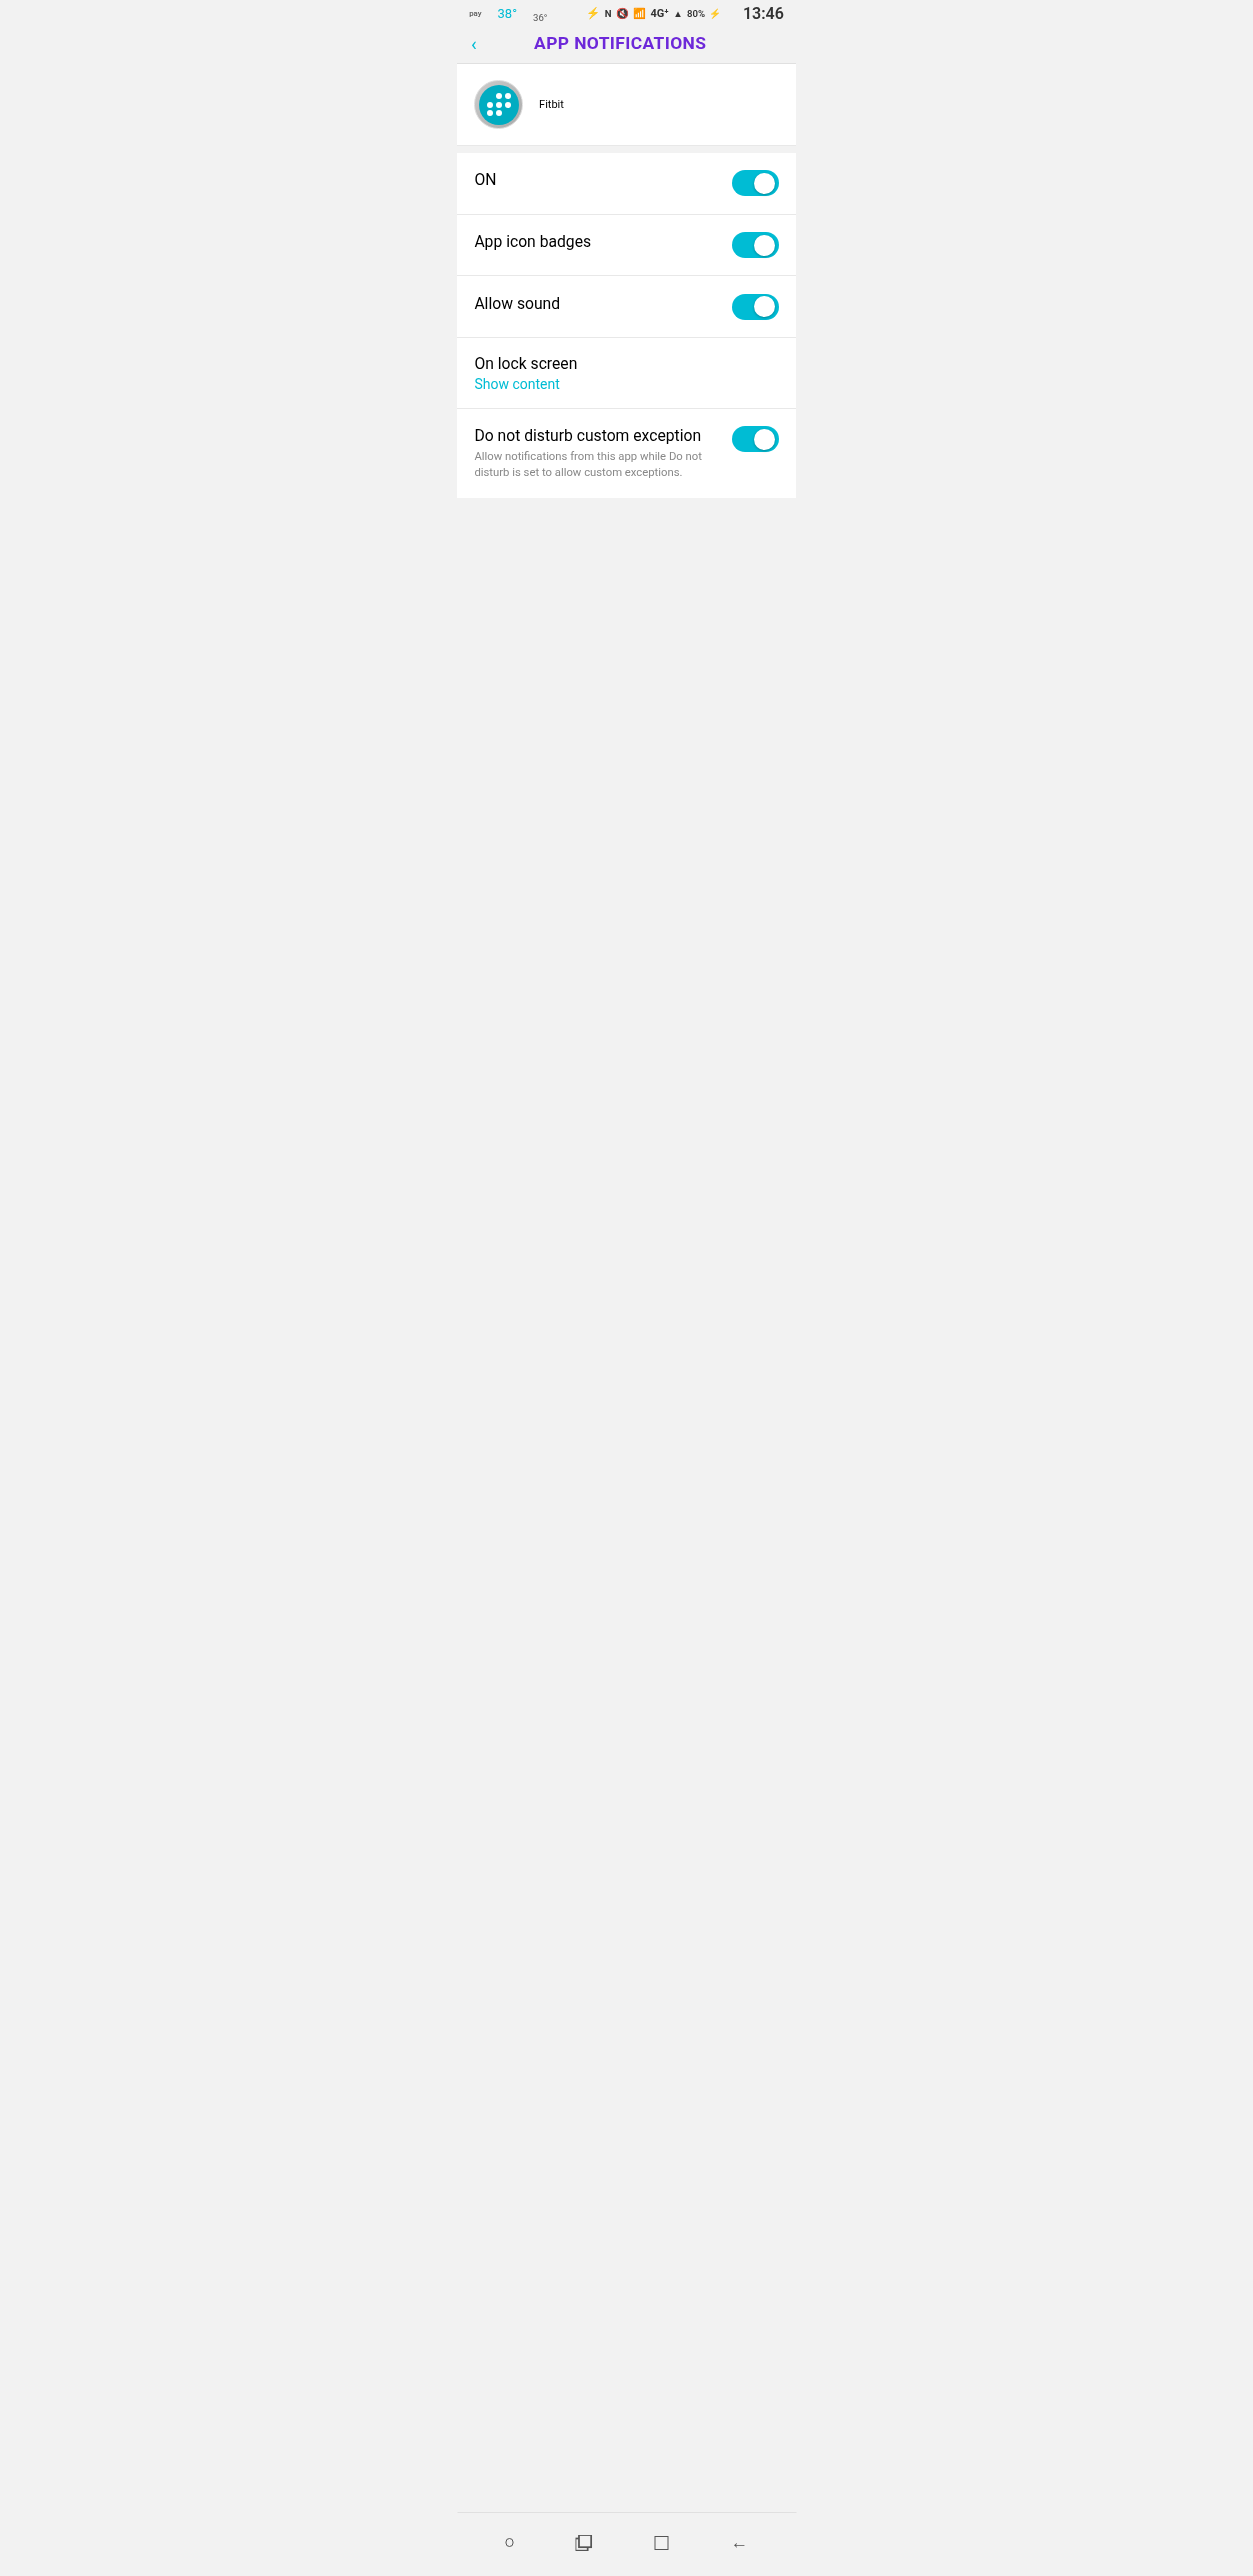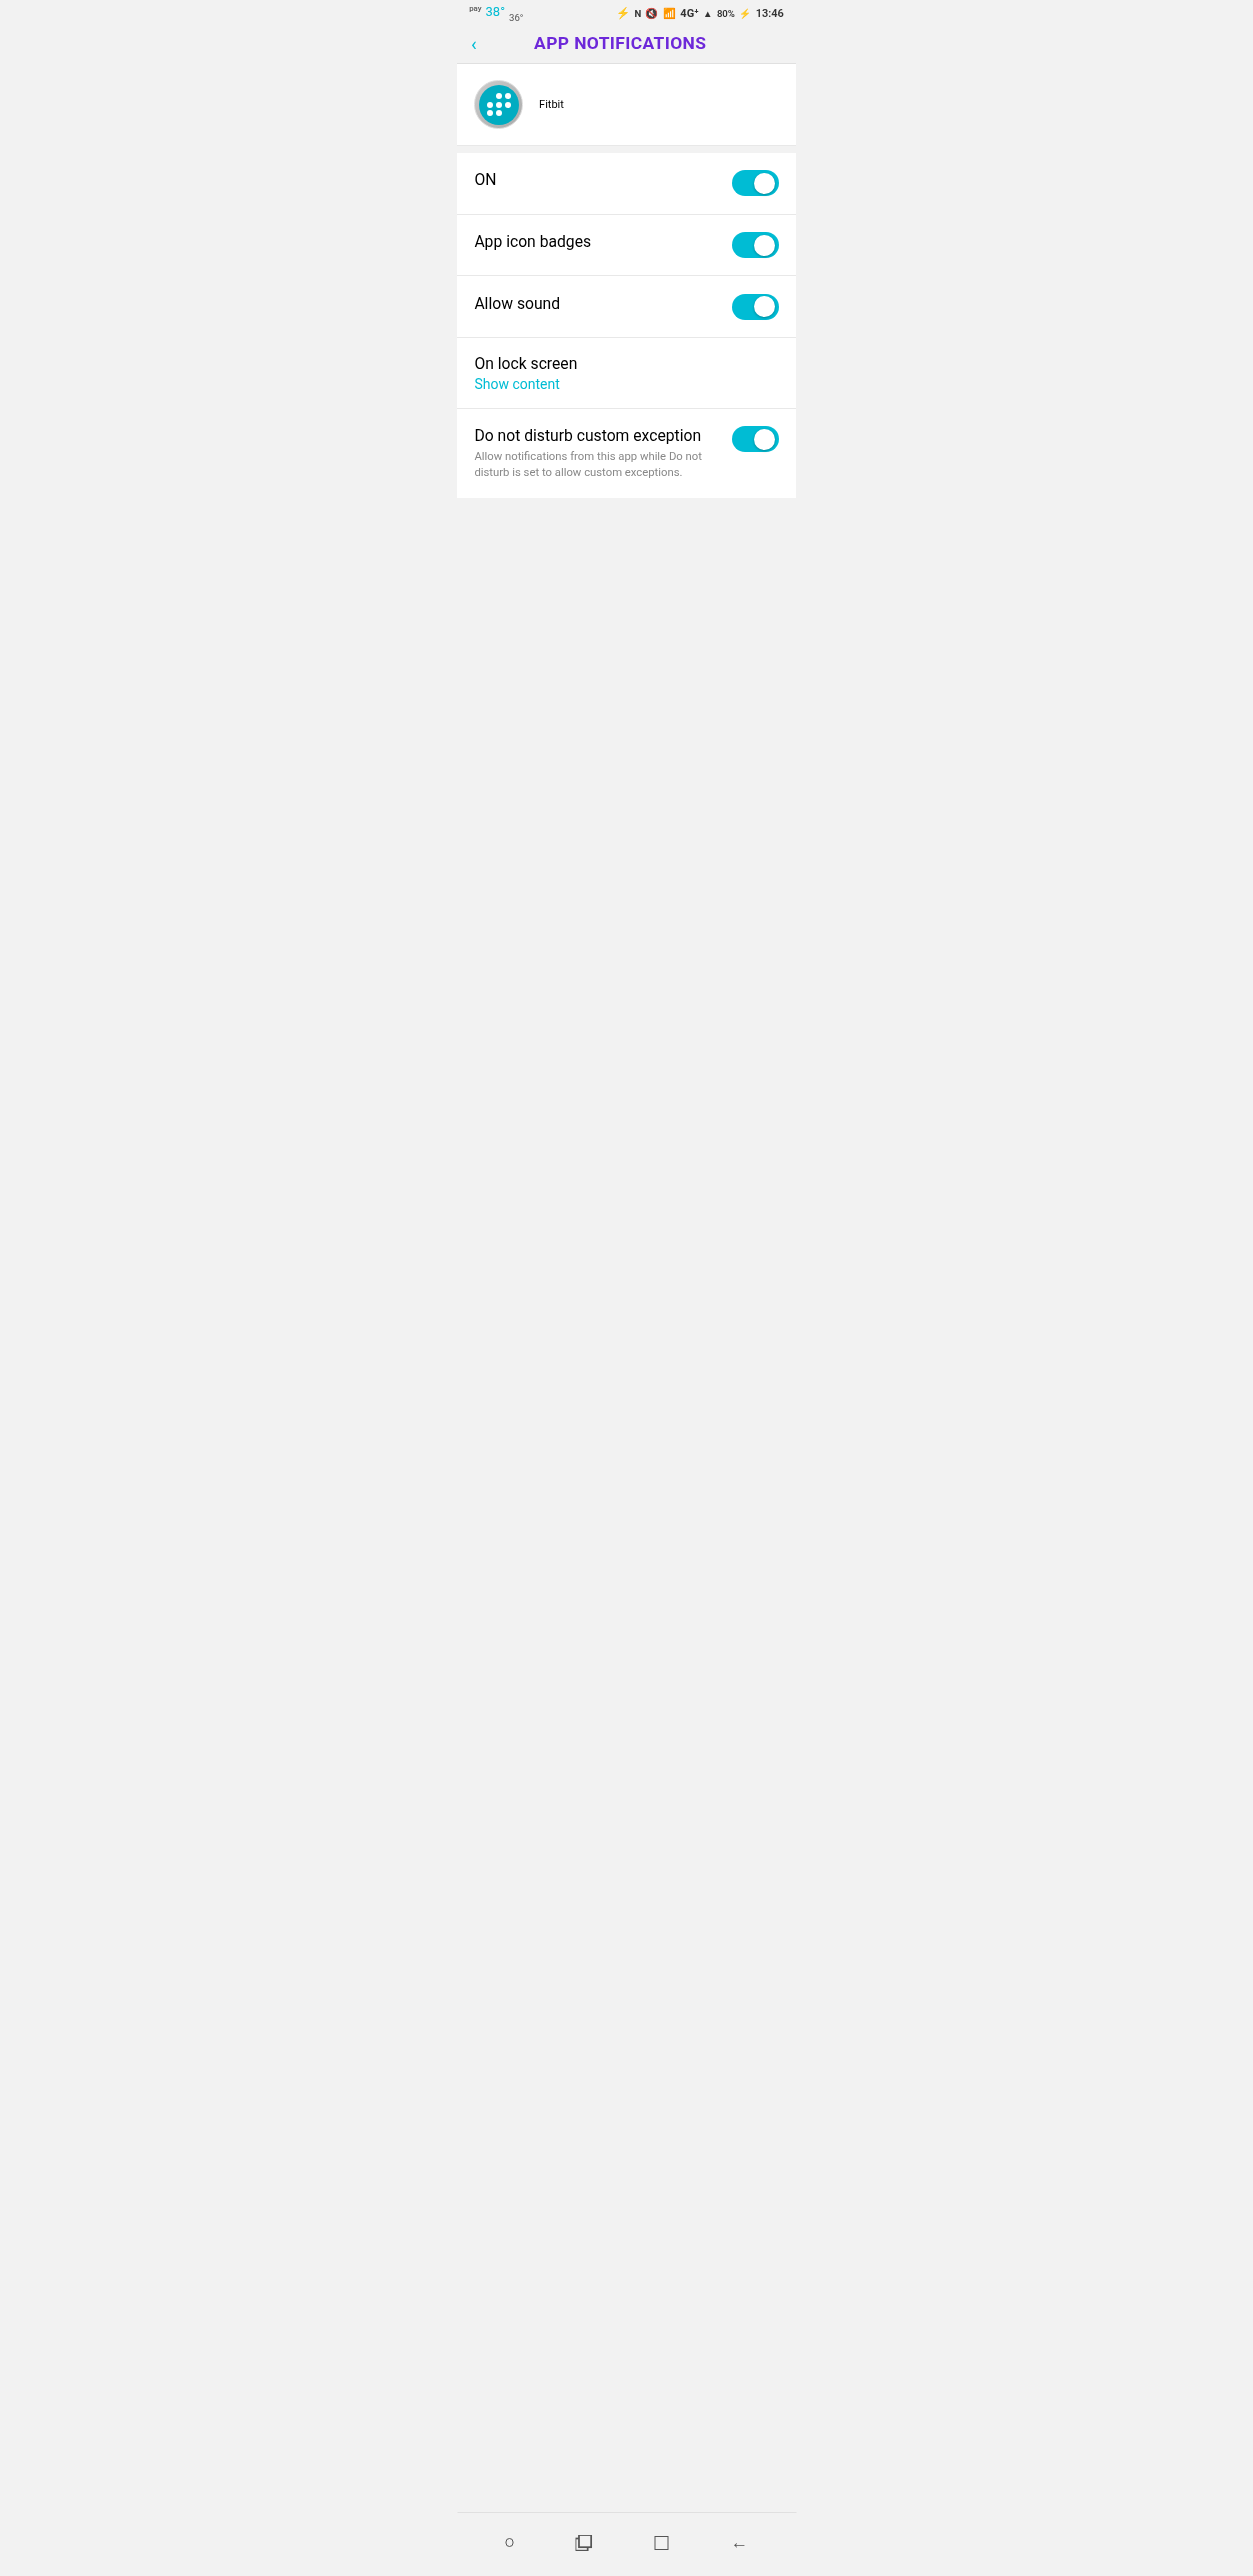--- a/index.html
+++ b/index.html
@@ -24,22 +24,22 @@
       background: #f2f2f2;
       display: flex;
       justify-content: space-between;
       align-items: center;
       padding: 5.2px 12.2px 3.5px 12.2px;
       height: 24.4px;
     }
 
     .status-bar-left {
       display: flex;
-      align-items: flex-start;
-      gap: 4px;
+      align-items: center;
+      gap: 16px;
       font-size: 9.6px;
       color: #333;
     }
 
     .status-bar-left .pay-label {
       font-size: 7.8px;
       color: #555;
       font-weight: 500;
     }
 
@@ -67,22 +67,23 @@
       font-size: 11.3px;
       color: #333;
     }
 
     .battery-text {
       font-size: 9.6px;
       font-weight: 600;
     }
 
     .time-text {
-      font-size: 11px;
+      font-size: 16px;
       font-weight: 600;
+      margin-left: 17px;
     }
 
     
     .app-header {
       background: #f2f2f2;
       display: flex;
       align-items: center;
       padding: 8.7px 14px 10.4px 14px;
       border-bottom: 0.9px solid #e0e0e0;
     }

